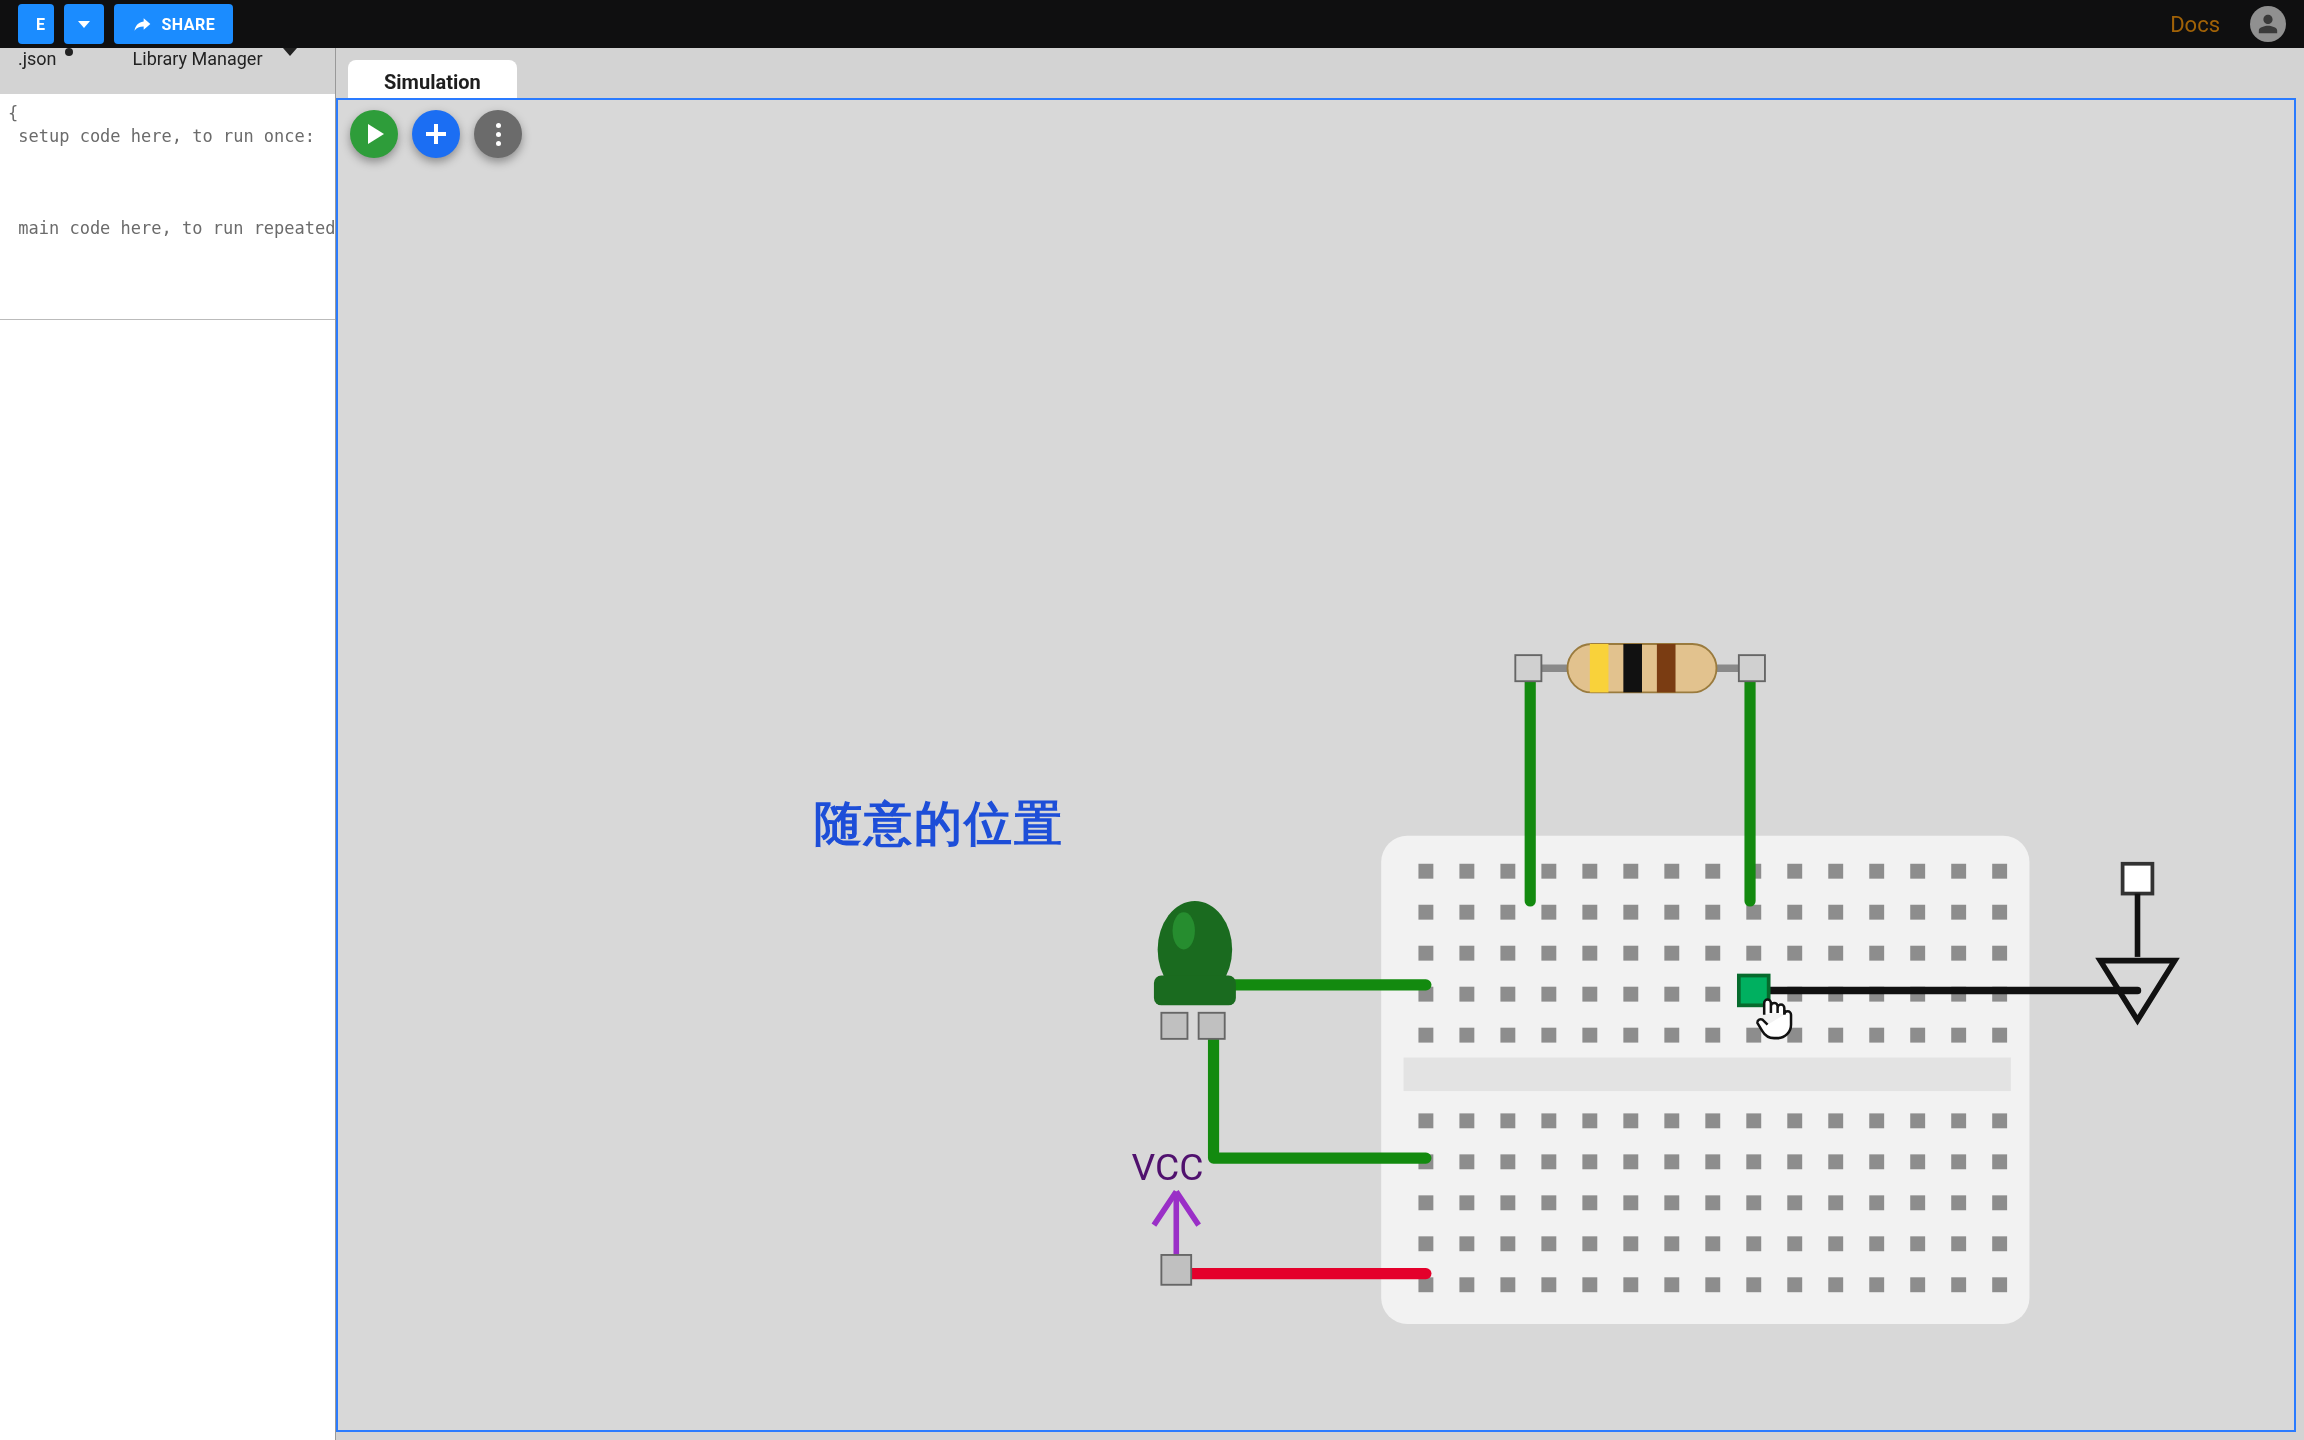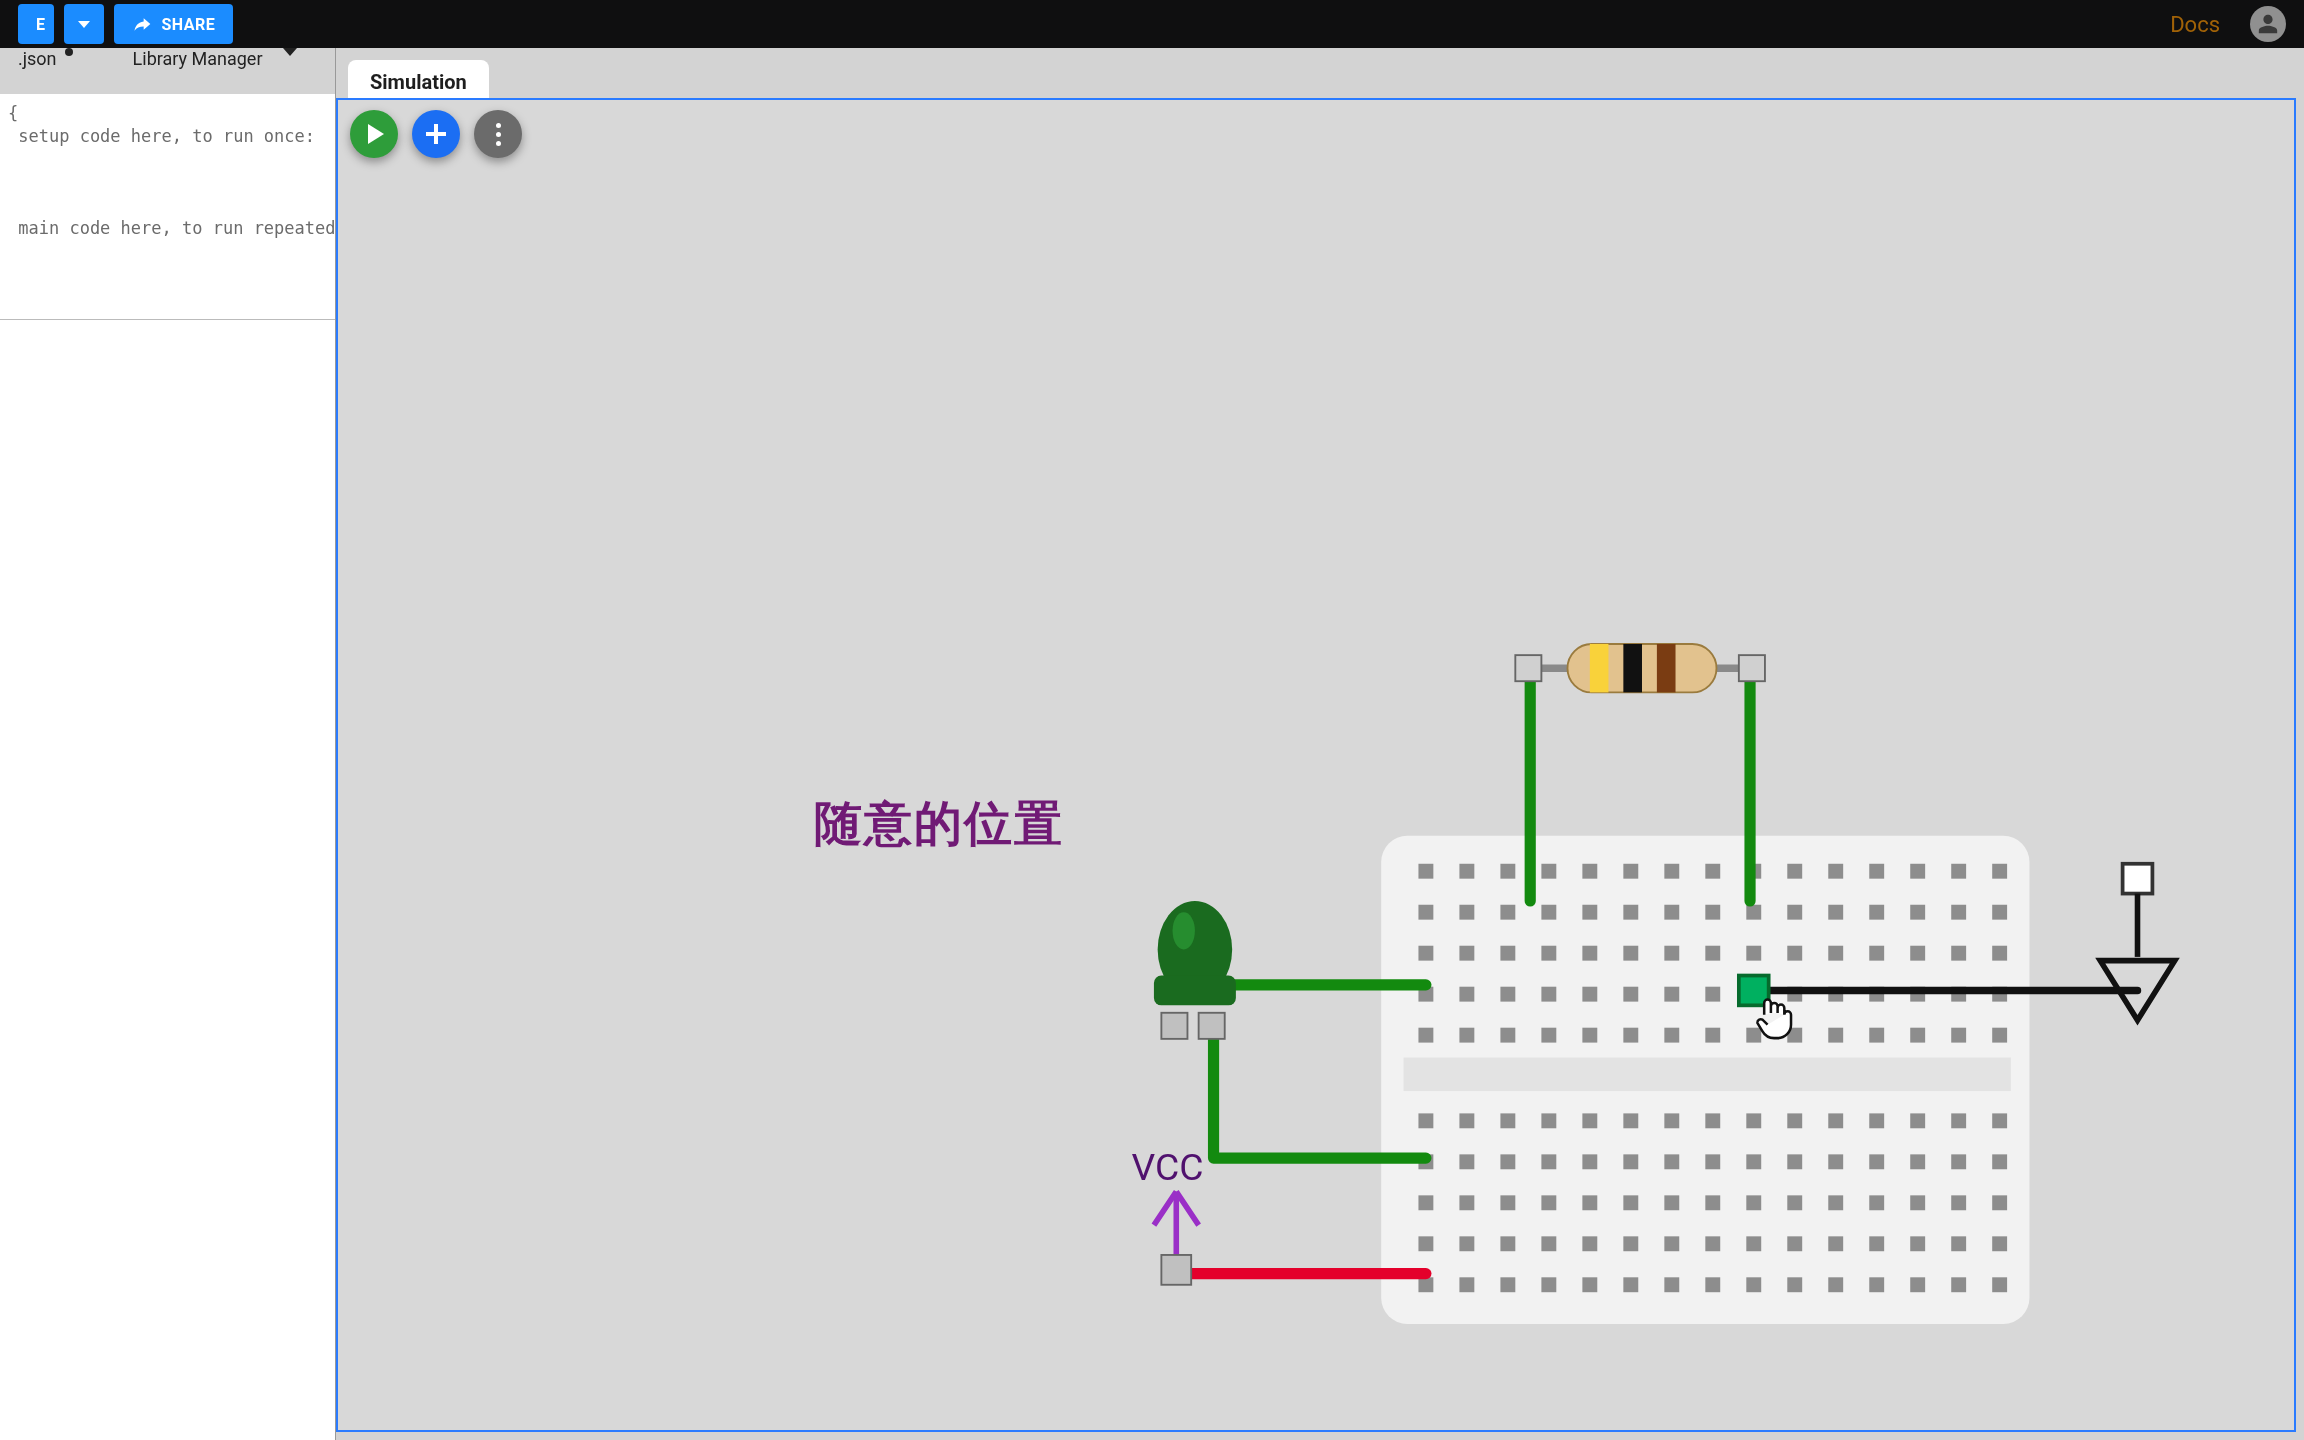--- a/index.html
+++ b/index.html
@@ -55,21 +55,21 @@
       border-bottom: 1px solid #bbb; height: 226px;
     }
     .code-line { white-space: pre; padding: 0 8px; }
     .cyan { color: #0893aa; }
     .gray { color: #6b6b6b; }
 
     
     .sim-wrap { flex: 1; background: #d3d3d3; position: relative; padding: 14px 10px 10px 10px; }
     .sim-tab {
       position: absolute; top: 12px; left: 12px;
-      background: #fff; border-radius: 8px 8px 0 0; padding: 10px 22px;
+      background: #fff; border-radius: 8px 8px 0 0; padding: 10px 36px;
       font-weight: 700; font-size: 20px; color: #1e1e1e;
     }
     .canvas {
       position: absolute; top: 50px; left: 0; right: 8px; bottom: 8px;
       background: #d8d8d8; border: 2px solid #2a7bff;
     }
     .float-controls {
       position: absolute; top: 10px; left: 12px;
       display: flex; gap: 14px; align-items: center; z-index: 3;
     }
@@ -88,21 +88,21 @@
     .plus:before{left:8px;top:0;width:4px;height:20px;}
     .plus:after{top:8px;left:0;height:4px;width:20px;}
     .kebab { display:flex; flex-direction:column; gap:4px; }
     .kebab span{ width:5px;height:5px;border-radius:50%;background:#fff;}
 
     
     .scene { position: absolute; inset: 0; }
 
     .overlay-text {
       position: absolute; left: 476px; top: 692px;
-      font-size: 48px; font-weight: 700; color: #701a75;
+      font-size: 48px; font-weight: 700; color: #1d4ed8;
       letter-spacing: 2px;
     }
 
     .vcc-label { font-family: inherit; font-size: 20px; fill:#50116e; }
   </style>
 </head>
 <body>
 
 <div class="topbar">
   <div class="topbar-left">

